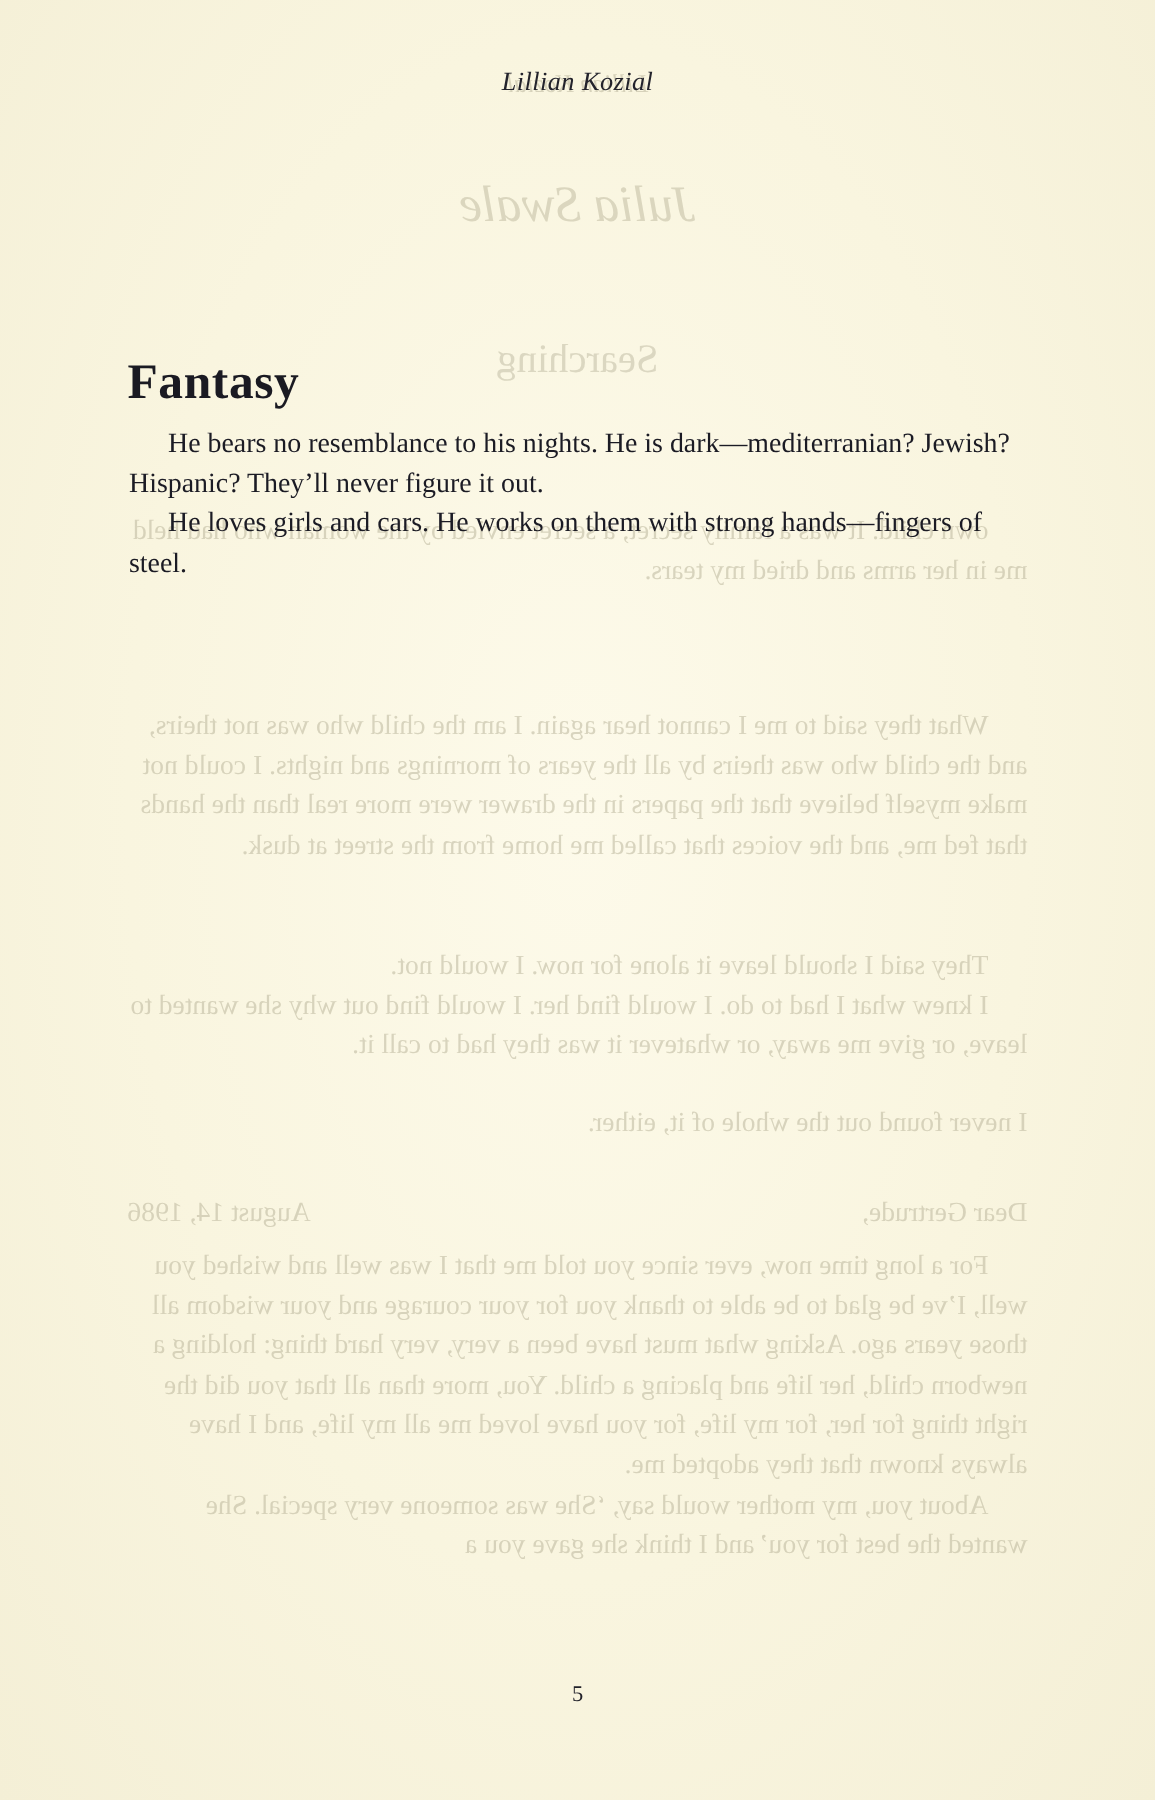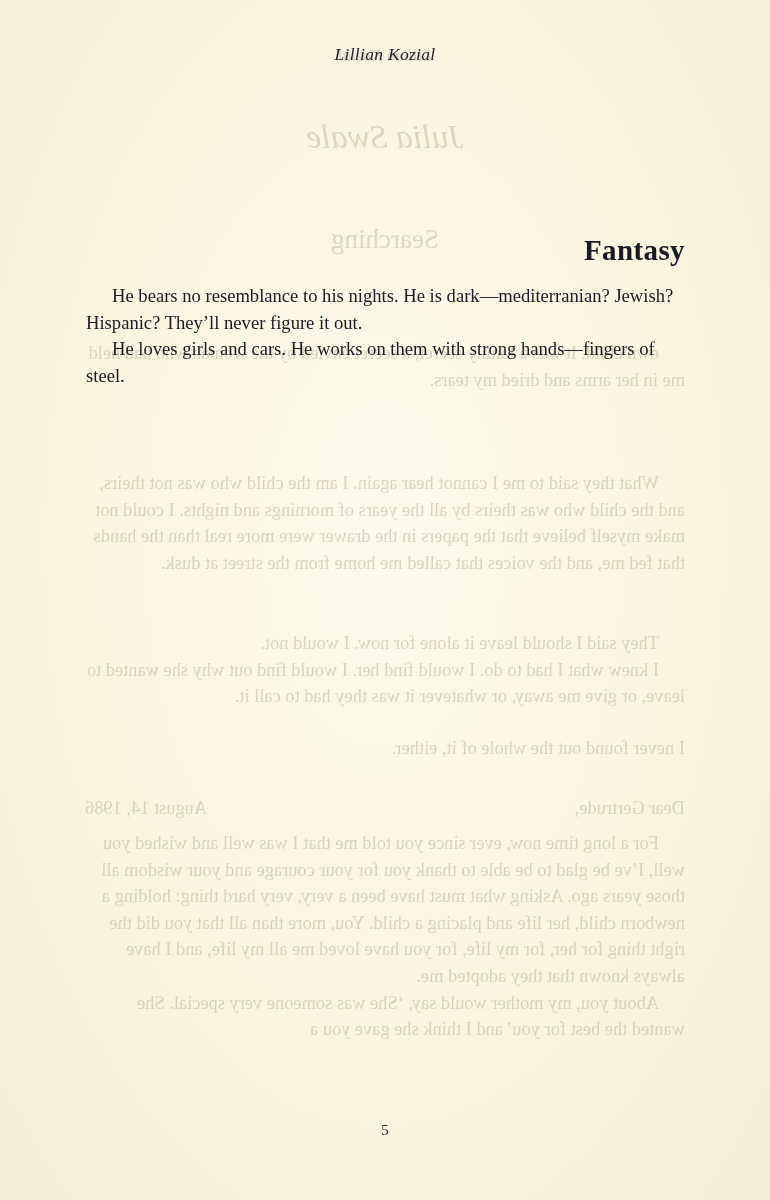--- a/index.html
+++ b/index.html
@@ -42,22 +42,22 @@
     font-size: 17.5px;
     letter-spacing: 0.3px;
     color: #23232c;
   }
 
   .chapter-title {
     position: absolute;
     top: 215px;
     left: 0;
     width: 600px;
-    text-align: right;
-    font-size: 29px;
+    text-align: left;
+    font-size: 33px;
     letter-spacing: 0.4px;
     color: #1a1a22;
   }
 
   .body-text {
     position: absolute;
     top: 283px;
     left: 1px;
     width: 594px;
     font-size: 18.6px;

